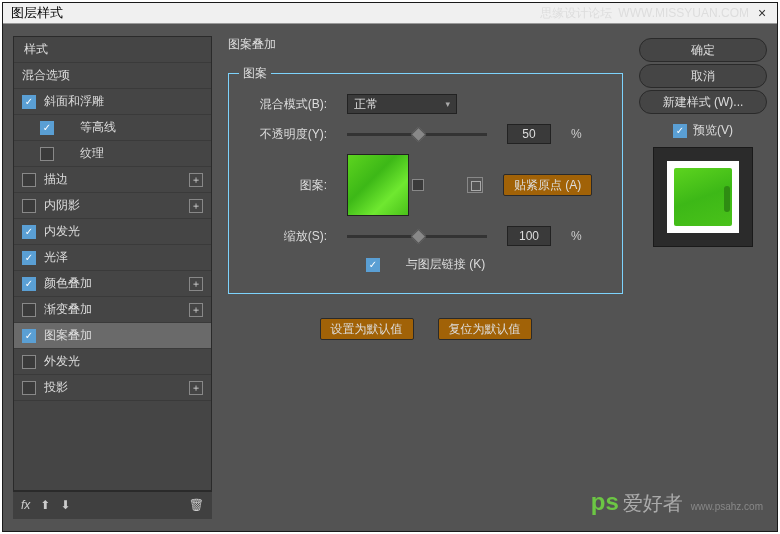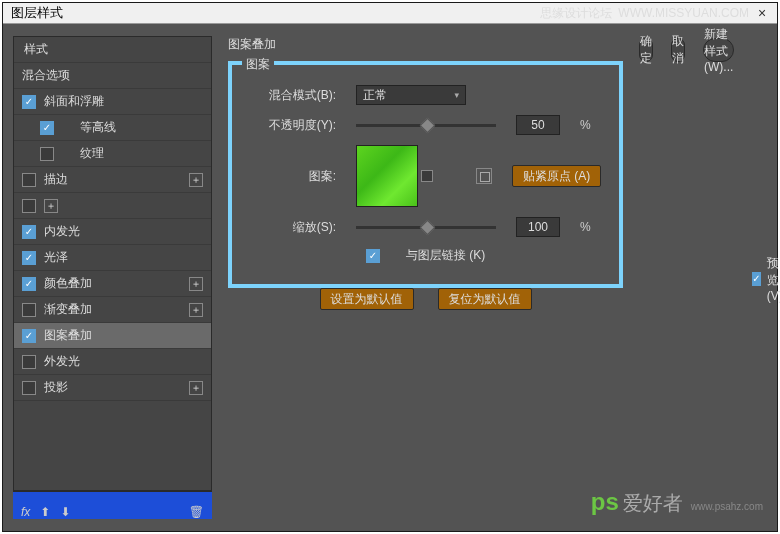--- a/index.html
+++ b/index.html
@@ -15,44 +15,44 @@
 .panel-header{height:26px;display:flex;align-items:center;padding:0 10px;border-bottom:1px solid #3a3a3a;color:#ddd}
 .list{}
 .row{height:26px;display:flex;align-items:center;padding:0 8px;border-bottom:1px solid #3a3a3a}
 .row.sel{background:#6a6a6a}
 .row .cb{width:14px;height:14px;border:1px solid #888;margin-right:8px;display:inline-flex;align-items:center;justify-content:center;background:#3a3a3a;font-size:10px;color:#ddd}
 .row .cb.on{background:#5a9fd4;border-color:#5a9fd4;color:#fff}
 .row .lbl{flex:1}
 .row .plus{width:14px;height:14px;border:1px solid #888;display:inline-flex;align-items:center;justify-content:center;font-size:10px;color:#ddd}
 .row.indent .lbl{padding-left:18px}
 .row.indent .cb{margin-left:18px}
-.footer-left{height:28px;background:#1d4ed8;border-top:1px solid #2a2a2a;display:flex;align-items:flex-end;justify-content:space-between;padding:0 8px}
+.footer-left{height:28px;background:#404040;border-top:1px solid #2a2a2a;display:flex;align-items:flex-start;justify-content:space-between;padding:6px 8px}
 .footer-left .fx{font-style:italic;color:#ccc}
 .footer-left .icons{display:flex;gap:10px;align-items:center}
 .col-mid{flex:1;padding:0 8px}
 .group-title{margin-bottom:6px}
-.fieldset{border:4px solid #7dd3fc;padding:10px 14px;position:relative;margin-top:8px}
+.fieldset{border:1px solid #7dd3fc;padding:10px 8px;position:relative;margin-top:20px}
 .fieldset .legend{position:absolute;top:-9px;left:10px;background:#535353;padding:0 4px}
 .frow{display:flex;align-items:center;margin:10px 0;gap:20px}
 .frow .flabel{width:90px;text-align:right}
 .select{width:110px;height:20px;background:#3a3a3a;border:1px solid #222;display:flex;align-items:center;justify-content:space-between;padding:0 6px}
 .chev{font-size:9px;color:#aaa}
 .slider{width:140px;height:16px;position:relative;display:flex;align-items:center}
 .slider .track{height:3px;background:#333;width:100%}
 .slider .thumb{position:absolute;width:11px;height:11px;background:#888;border:1px solid #555;transform:rotate(45deg);top:3px}
 .numbox{width:44px;height:20px;background:#3a3a3a;border:1px solid #222;text-align:center;line-height:18px}
 .unit{color:#ccc}
 .swatch{width:62px;height:62px;background:linear-gradient(135deg,#5dd41f,#3db817 40%,#6fe830 70%,#4ac21a);border:1px solid #222;position:relative}
 .swatch::after{content:"";position:absolute;right:-16px;top:50%;width:10px;height:10px;border:1px solid #888;transform:translateY(-50%);background:#3a3a3a}
 .snap-icon{width:16px;height:16px;border:1px solid #888;display:inline-block;position:relative}
 .snap-icon::after{content:"";position:absolute;left:3px;top:3px;width:8px;height:8px;border:1px solid #aaa}
 .btn-s{height:22px;padding:0 10px;background:#a16207;border:1px solid #2a2a2a;display:inline-flex;align-items:center;border-radius:2px;cursor:pointer}
 .cb-inline{width:14px;height:14px;background:#5a9fd4;display:inline-flex;align-items:center;justify-content:center;color:#fff;font-size:10px;margin-right:6px}
-.defaults{display:flex;gap:24px;justify-content:center;margin-top:0}
-.col-right{width:128px;display:flex;flex-direction:row;gap:18px;padding-top:2px}
+.defaults{display:flex;gap:24px;justify-content:center;margin-top:24px}
+.col-right{width:128px;display:flex;flex-direction:column;gap:2px;padding-top:2px}
 .rbtn{height:24px;border-radius:12px;border:1px solid #2a2a2a;background:#454545;display:flex;align-items:center;justify-content:center;cursor:pointer}
 .preview-cb{display:flex;align-items:center;justify-content:center;margin:6px 0}
 .preview{width:100px;height:100px;background:#2b2b2b;border:1px solid #1a1a1a;margin:0 auto;display:flex;align-items:center;justify-content:center}
 .preview-inner{width:72px;height:72px;background:#fff;display:flex;align-items:center;justify-content:center}
 .preview-sq{width:58px;height:58px;background:linear-gradient(160deg,#5dd41f,#3db817 50%,#4ac21a);border-radius:2px;position:relative}
 .preview-sq::after{content:"";position:absolute;right:2px;top:18px;width:6px;height:26px;background:#2e8c12;border-radius:3px}
 .watermark{position:absolute;right:14px;bottom:14px;font-size:18px;color:#888;pointer-events:none;display:flex;align-items:baseline;gap:4px}
 .watermark b{color:#6cc644;font-size:24px}
 .watermark .cn{font-size:20px;color:#aaa}
 .watermark .url{font-size:10px;color:#888;margin-left:4px}
@@ -91,20 +91,21 @@
               <span class="cb "></span>
               <span class="lbl">纹理</span>
             </div>
             <div class="row">
               <span class="cb "></span>
               <span class="lbl">描边</span>
               <span class="plus">＋</span>
             </div>
             <div class="row">
               <span class="cb "></span>
+              <span class="lbl">内阴影</span>
               <span class="plus">＋</span>
             </div>
             <div class="row">
               <span class="cb on">✓</span>
               <span class="lbl">内发光</span>
             </div>
             <div class="row">
               <span class="cb on">✓</span>
               <span class="lbl">光泽</span>
             </div>

